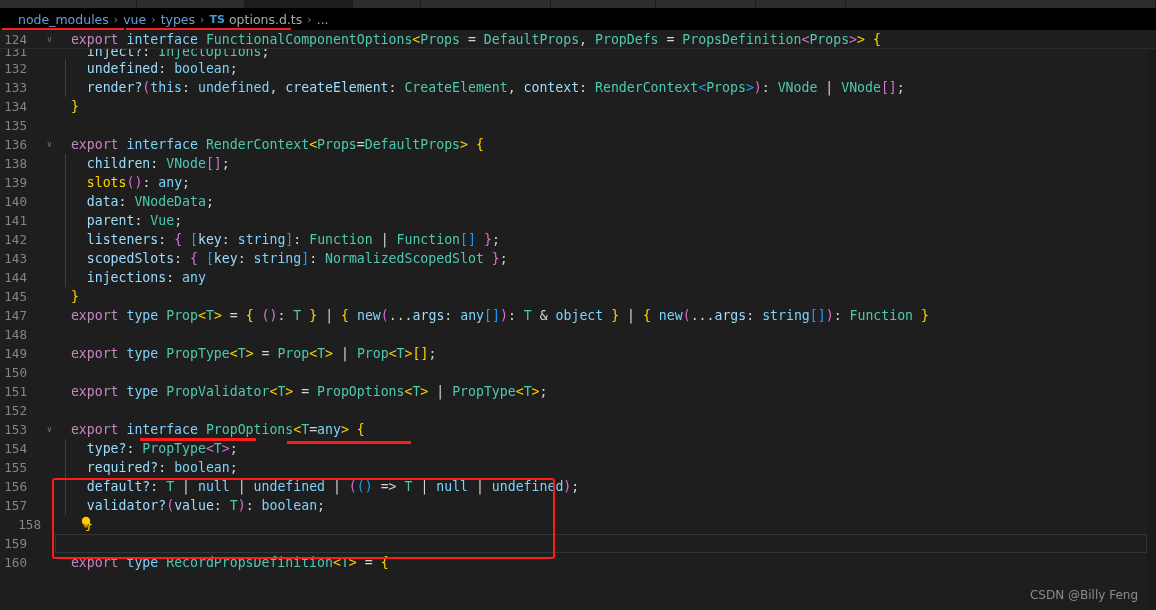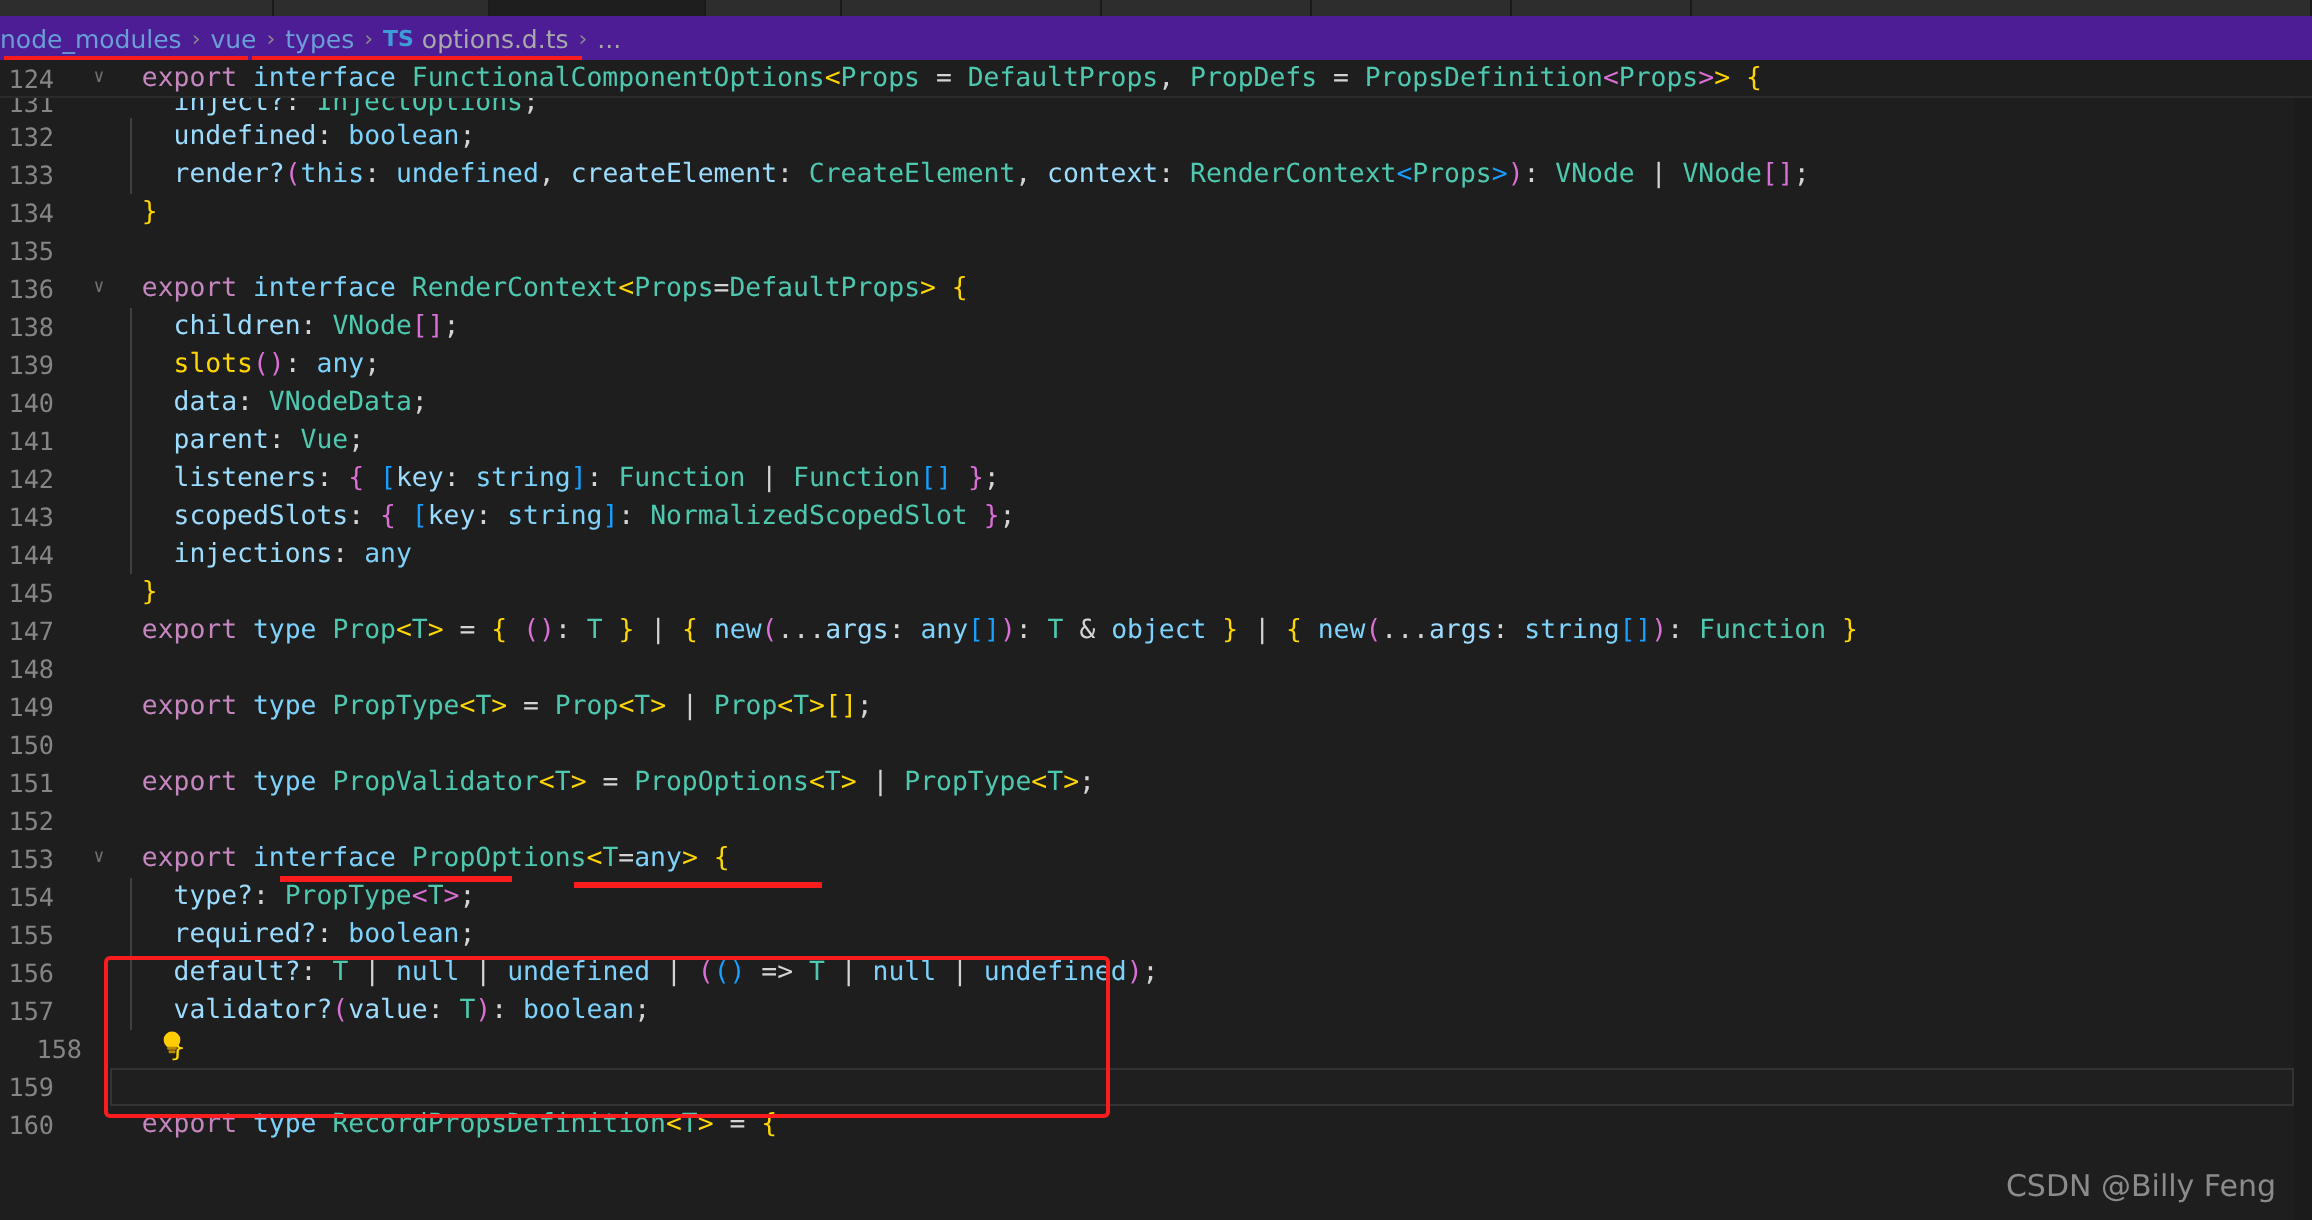--- a/index.html
+++ b/index.html
@@ -26,23 +26,23 @@
     height: 8px;
     background: #2d2d2d;
     border-right: 1px solid #1b1b1b;
   }
   .tab.active { background: #1e1e1e; }
 
   
   .breadcrumb {
     position: absolute; top: 8px; left: 0;
     width: 1156px; height: 22px;
-    background: #4c1d95;
+    background: #000000;
     display: flex; align-items: center;
-    padding-left: 0;
+    padding-left: 18px;
     font-family: "DejaVu Sans", sans-serif;
     font-size: 12.5px;
     white-space: nowrap;
   }
   .bc-item { color: #a9a9a9; }
   .bc-item.blue { color: #6a9ed6; }
   .bc-sep { color: #8a8a8a; margin: 0 5px; font-size: 11px; }
   .ts-badge {
     color: #3f9cd6; font-weight: bold; font-size: 11px;
     margin-right: 4px; font-family: "DejaVu Sans", sans-serif;
@@ -140,21 +140,21 @@
     z-index: 22;
     width: 12px; height: 13px;
   }
 
   
   .watermark {
     position: absolute;
     right: 18px; bottom: 8px;
     color: #9e9e9e;
     font-family: "DejaVu Sans", sans-serif;
-    font-size: 15px;
+    font-size: 12px;
     opacity: .85;
     z-index: 30;
   }
 </style>
 </head>
 <body>
 
 <div class="tabstrip">
     <div class="tab" style="width: 137px;"></div>
     <div class="tab" style="width: 108px;"></div>

